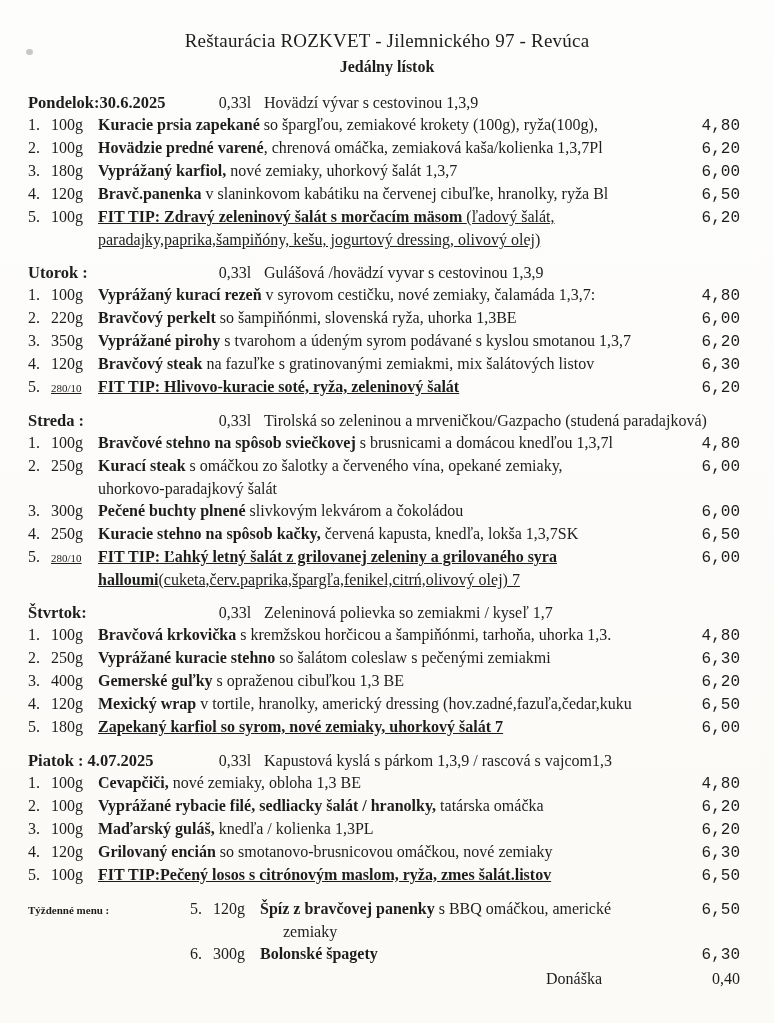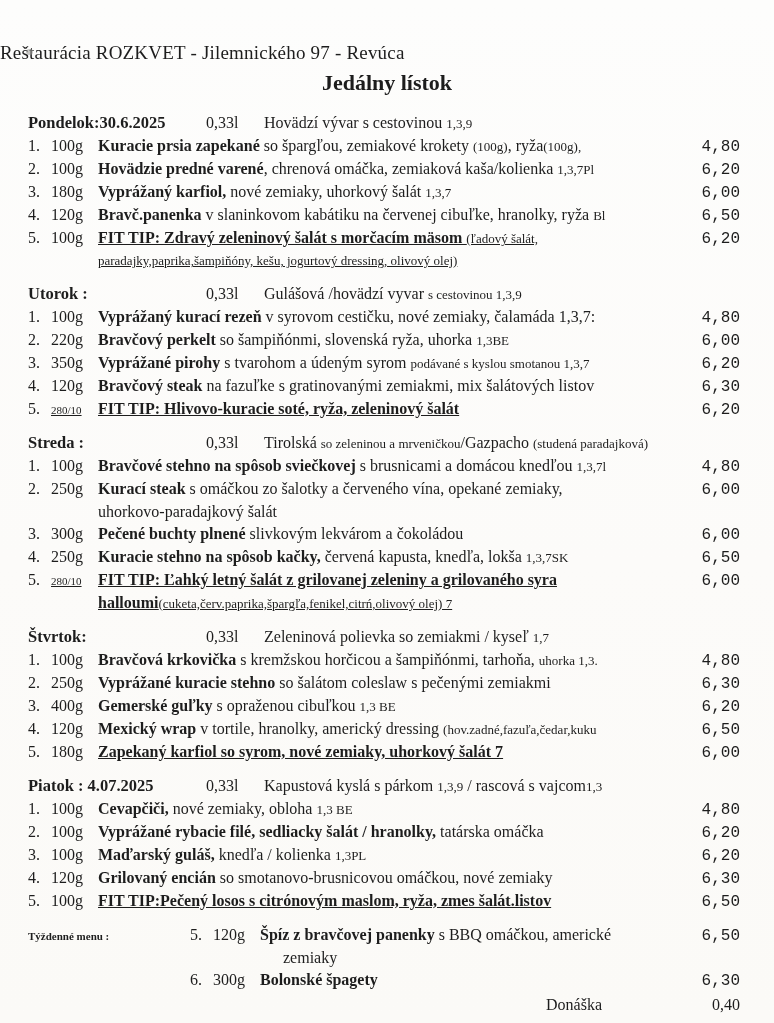--- a/index.html
+++ b/index.html
@@ -4,36 +4,36 @@
 <style>
   html,body{margin:0;padding:0;}
   body{width:774px;height:1023px;background:#eceae6;}
   .page{
     position:relative;width:774px;height:1023px;overflow:hidden;
     background:linear-gradient(180deg,#fdfdfc 0%,#fcfbf9 55%,#fbfaf7 100%);
     font-family:"Liberation Serif","DejaVu Serif",serif;
     color:#1d1d1d;
   }
   .artifact-dot{position:absolute;left:26px;top:49px;width:7px;height:6px;border-radius:50%;background:#9a9a98;opacity:.55;}
-  .title{ padding-top:42px;font-size:19px;letter-spacing:.2px;}
-  .subtitle{text-align:center;font-weight:bold;font-size:22px;margin-top:6px;}
+  .title{ text-align:center;padding-top:30px;font-size:19px;letter-spacing:.2px;}
+  .subtitle{text-align:center;font-weight:bold;font-size:16px;margin-top:6px;}
   .menu{margin:16px 34px 0 28px;font-size:16px;}
   .sec{margin-top:11px;}
   .row{display:flex;line-height:22px;align-items:baseline;}
   .dlabel{width:178px;font-weight:bold;font-size:16.5px;flex:none;}
-  .vol{width:58px;flex:none;}
+  .vol{width:58px;flex:none;text-align:center;}
   .soup{flex:1;white-space:nowrap;}
   .no{width:23px;flex:none;}
   .wt{width:47px;flex:none;}
   .wt.sm2{font-size:11px;text-decoration:underline;}
   .dsc{flex:1;white-space:nowrap;overflow:visible;}
   .prc{width:44px;text-align:right;flex:none;font-family:Liberation Mono, monospace;}
   .b{font-weight:bold;}
   .u{text-decoration:underline;}
-  .sm{font-size:13px;}
+  .sm{font-size:16px;}
   .cont{margin-left:70px;}
   .wklabel{width:162px;font-weight:bold;font-size:11px;flex:none;}
   .wk-cont{margin-left:255px;}
   .delivery{margin-top:2px;}
   .delivery .sp{flex:1;}
   .delivery .dprc{width:138px;text-align:right;flex:none;}
 </style>
 </head>
 <body>
 

